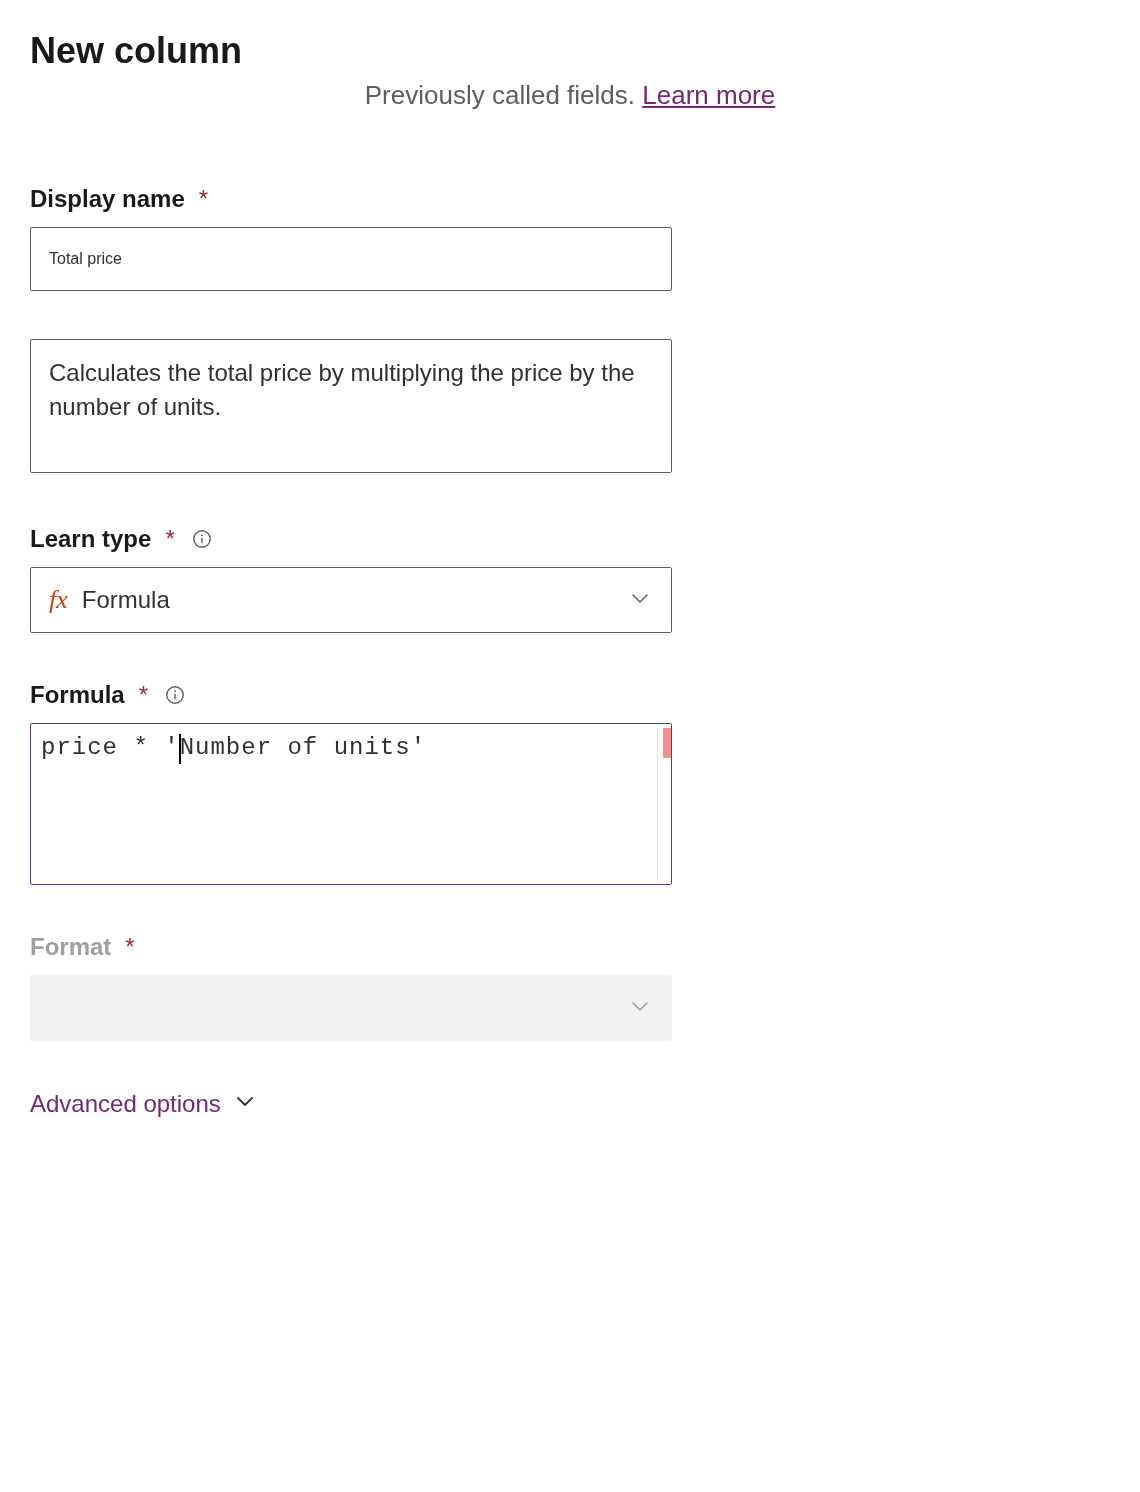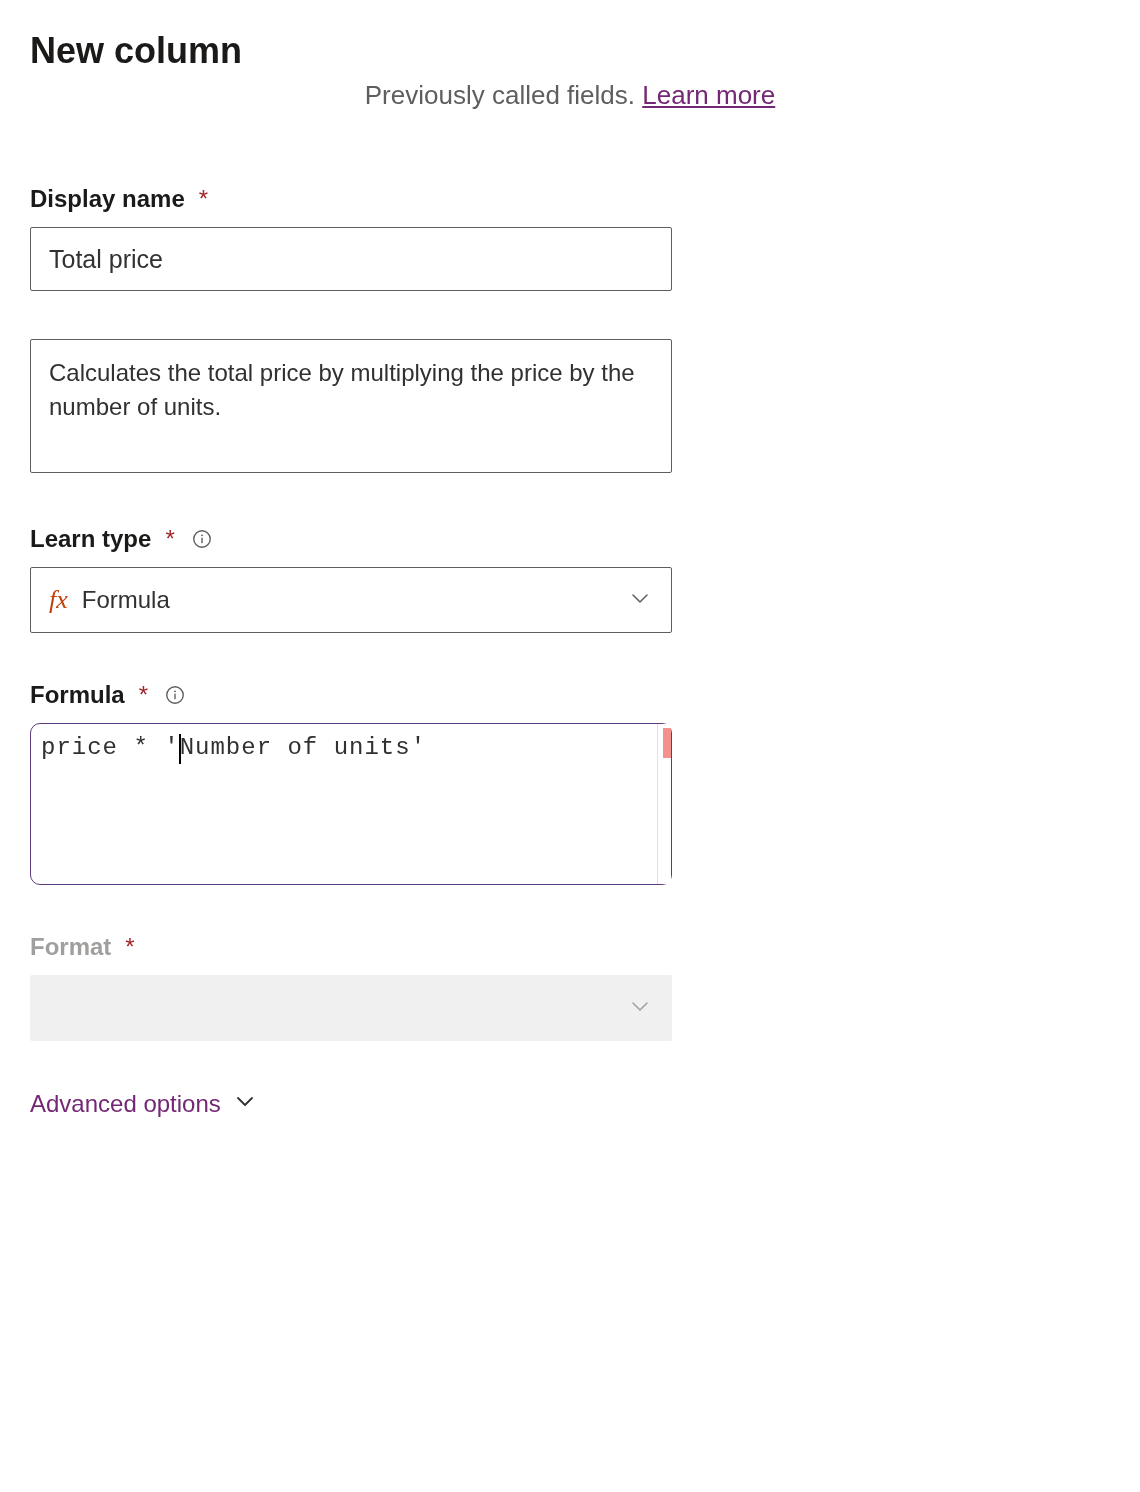--- a/index.html
+++ b/index.html
@@ -62,21 +62,21 @@
     .info-icon svg {
       width: 22px;
       height: 22px;
     }
     .text-input {
       width: 642px;
       height: 64px;
       border: 1px solid #605e5c;
       border-radius: 2px;
       padding: 0 18px;
-      font-size: 25px;
+      font-size: 16px;
       font-family: inherit;
       color: #323130;
       background: #ffffff;
     }
     .textarea-input {
       width: 642px;
       height: 134px;
       border: 1px solid #605e5c;
       border-radius: 2px;
       padding: 16px 18px;
@@ -121,21 +121,21 @@
       pointer-events: none;
     }
     .chevron-down svg {
       width: 24px;
       height: 24px;
     }
     .formula-editor {
       width: 642px;
       height: 162px;
       border: 1px solid #5d3b7e;
-      border-radius: 10px;
+      border-radius: 2px;
       background: #ffffff;
       position: relative;
       display: flex;
     }
     .formula-content {
       flex: 1;
       padding: 10px 10px;
       font-family: "Consolas", "Courier New", monospace;
       font-size: 24px;
       color: #323130;

